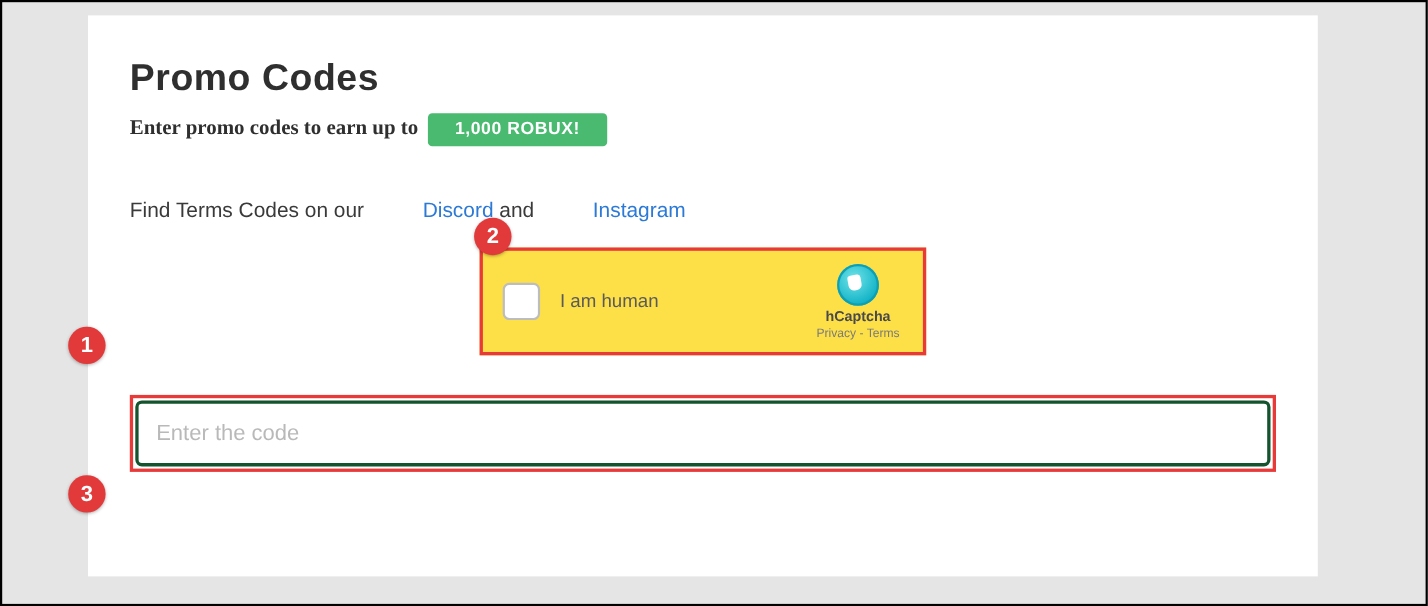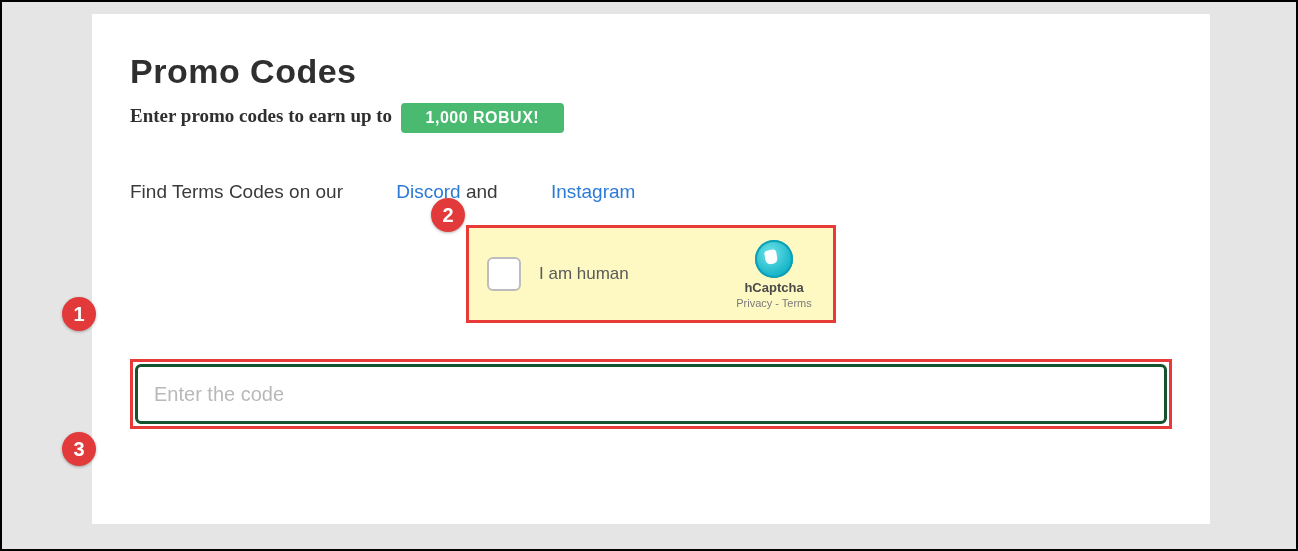--- a/index.html
+++ b/index.html
@@ -6,21 +6,21 @@
   html, body { width: 1298px; height: 551px; }
   body {
     font-family: "Helvetica Neue", Arial, sans-serif;
     background: #e5e5e5;
     border: 2px solid #000;
     position: relative;
   }
   .panel {
     background: #fff;
     position: absolute;
-    left: 90px;
+    left: 78px;
     top: 12px;
     width: 1118px;
     height: 510px;
     padding: 38px 38px 30px 38px;
   }
   .title {
     font-size: 34px;
     font-weight: 800;
     color: #2f2f2f;
     letter-spacing: 0.5px;
@@ -53,24 +53,24 @@
     color: #2c7ad6;
     text-decoration: none;
     margin-left: 48px;
   }
   .captcha-wrap {
     margin-top: 22px;
     display: flex;
     justify-content: center;
   }
   .captcha {
-    width: 370px;
+    width: 406px;
     height: 98px;
     border: 3px solid #e93a3a;
-    background: #fef9c3;
+    background: #fde047;
     display: flex;
     align-items: center;
     padding: 0 18px;
     position: relative;
   }
   .captcha .cbox {
     width: 34px;
     height: 34px;
     border: 2px solid #bdbdbd;
     border-radius: 6px;

